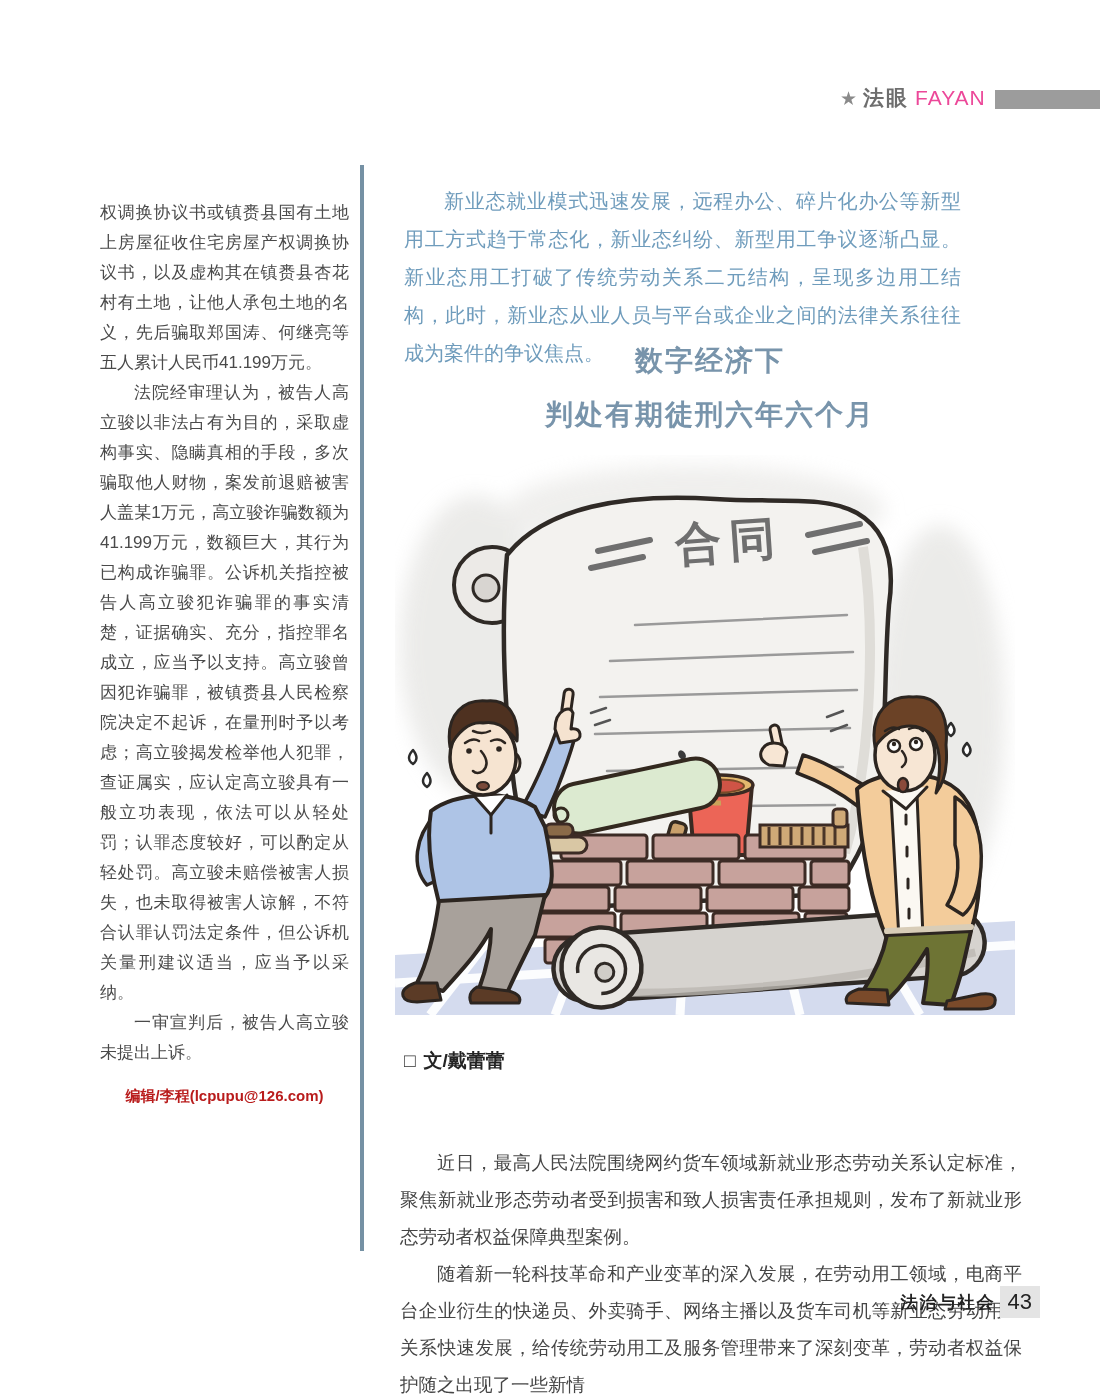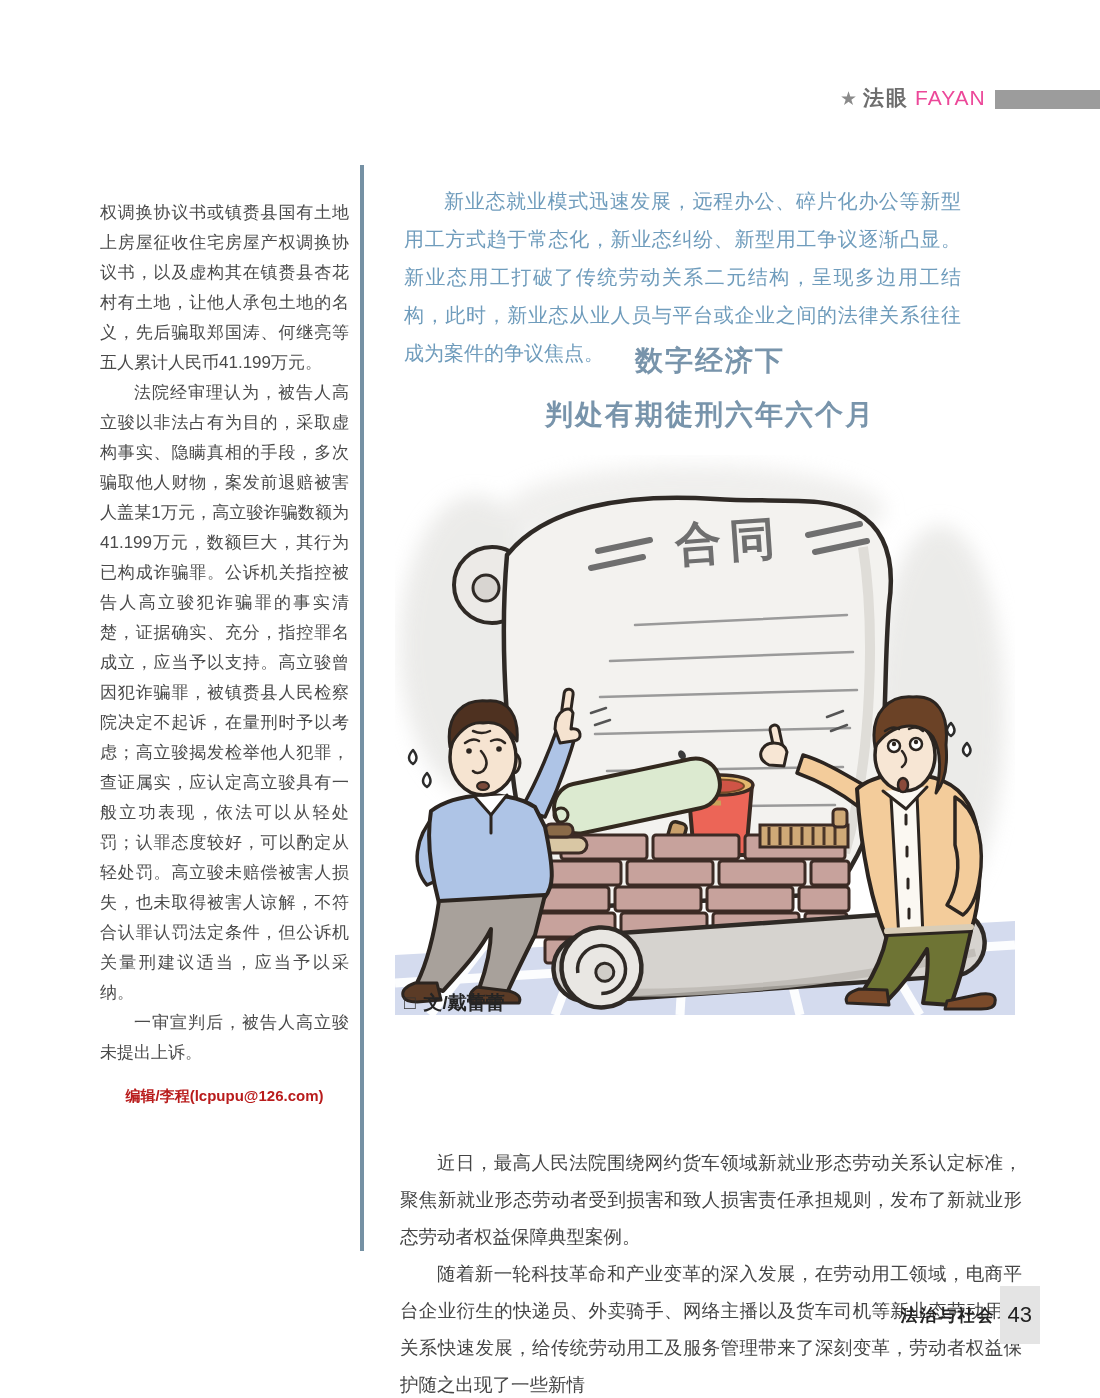--- a/index.html
+++ b/index.html
@@ -18,28 +18,28 @@
   .leftcol p{margin:0;font-size:17px;line-height:30px;text-align:justify;text-indent:2em;}
   .leftcol p.first{text-indent:0;margin-top:32px;}
   .editor{margin-top:19px;text-align:center;font-weight:bold;font-size:15px;color:#b91c1c;}
   .divider{position:absolute;left:360px;top:165px;width:4px;height:1086px;background:#7591a4;}
   
   .intro{position:absolute;left:404px;top:182px;width:557px;font-size:20px;line-height:38px;
          color:#6f9cbc;text-align:justify;text-indent:2em;}
   .title{position:absolute;left:400px;top:334px;width:620px;text-align:center;
          font-weight:bold;font-size:28px;line-height:54px;color:#7894ab;letter-spacing:2px;}
   .illus{position:absolute;left:395px;top:455px;width:620px;height:560px;}
-  .byline{position:absolute;left:404px;top:990px;font-size:19px;font-weight:bold;color:#242424;text-align:right;}
+  .byline{position:absolute;left:404px;top:1048px;font-size:19px;font-weight:bold;color:#242424;text-align:right;}
   .byline .sq{font-weight:normal;margin-right:8px;color:#333;}
   .bodytxt{position:absolute;left:400px;top:1144px;width:622px;color:#454545;}
   .bodytxt p{margin:0;font-size:18.5px;line-height:37px;text-align:justify;text-indent:2em;}
   
   .footer{position:absolute;top:1286px;right:60px;display:flex;align-items:center;gap:4px;}
   .footer .journal{font-weight:bold;font-size:17px;color:#222;letter-spacing:2px;}
-  .footer .pnum{font-size:22px;color:#222;background:#e4e4e4;padding:16px 8px;}
+  .footer .pnum{font-size:22px;color:#222;background:#e4e4e4;padding:3px 8px;}
 </style>
 </head>
 <body>
 
 <div class="page">
 
   <div class="hdr">
     <span class="star">★</span>
     <span class="cn">法眼</span>
     <span class="en">FAYAN</span>

